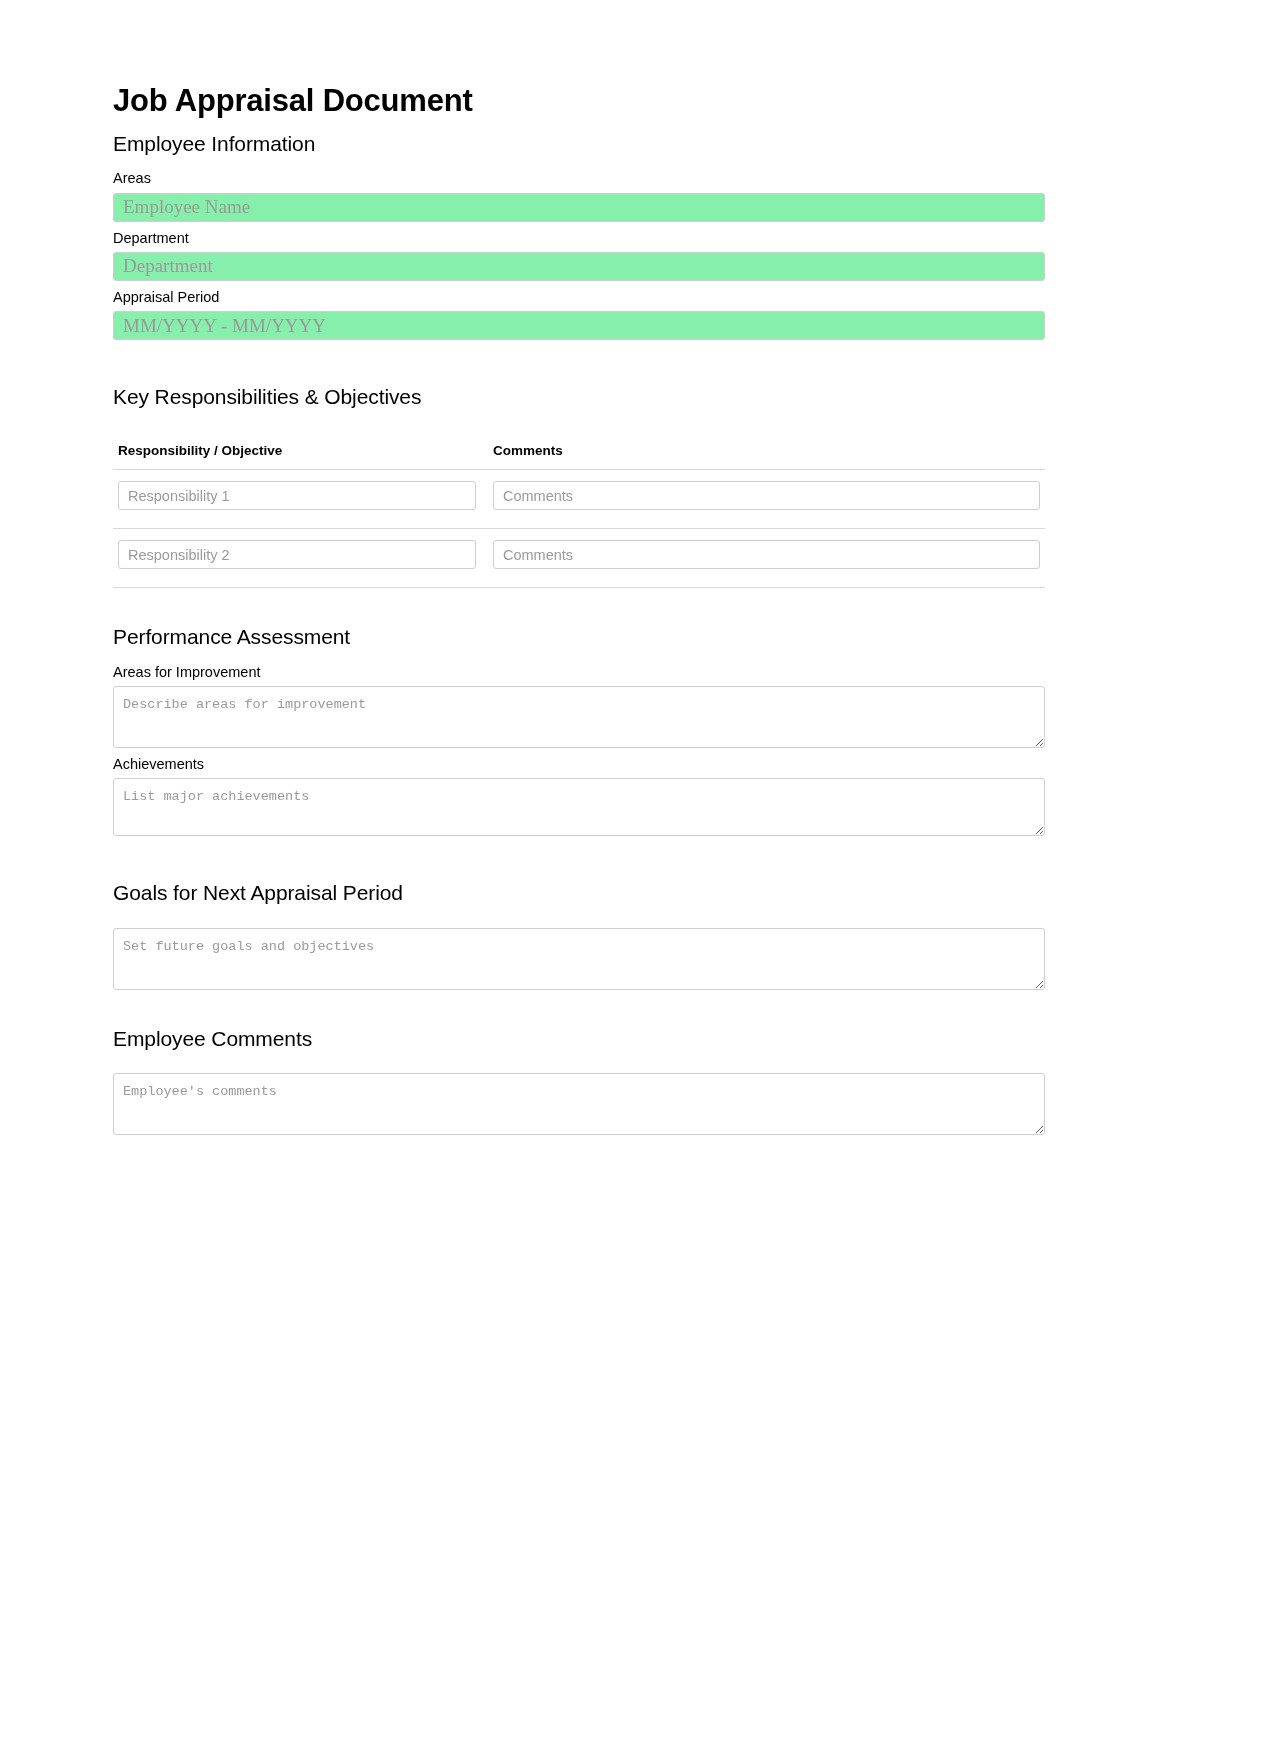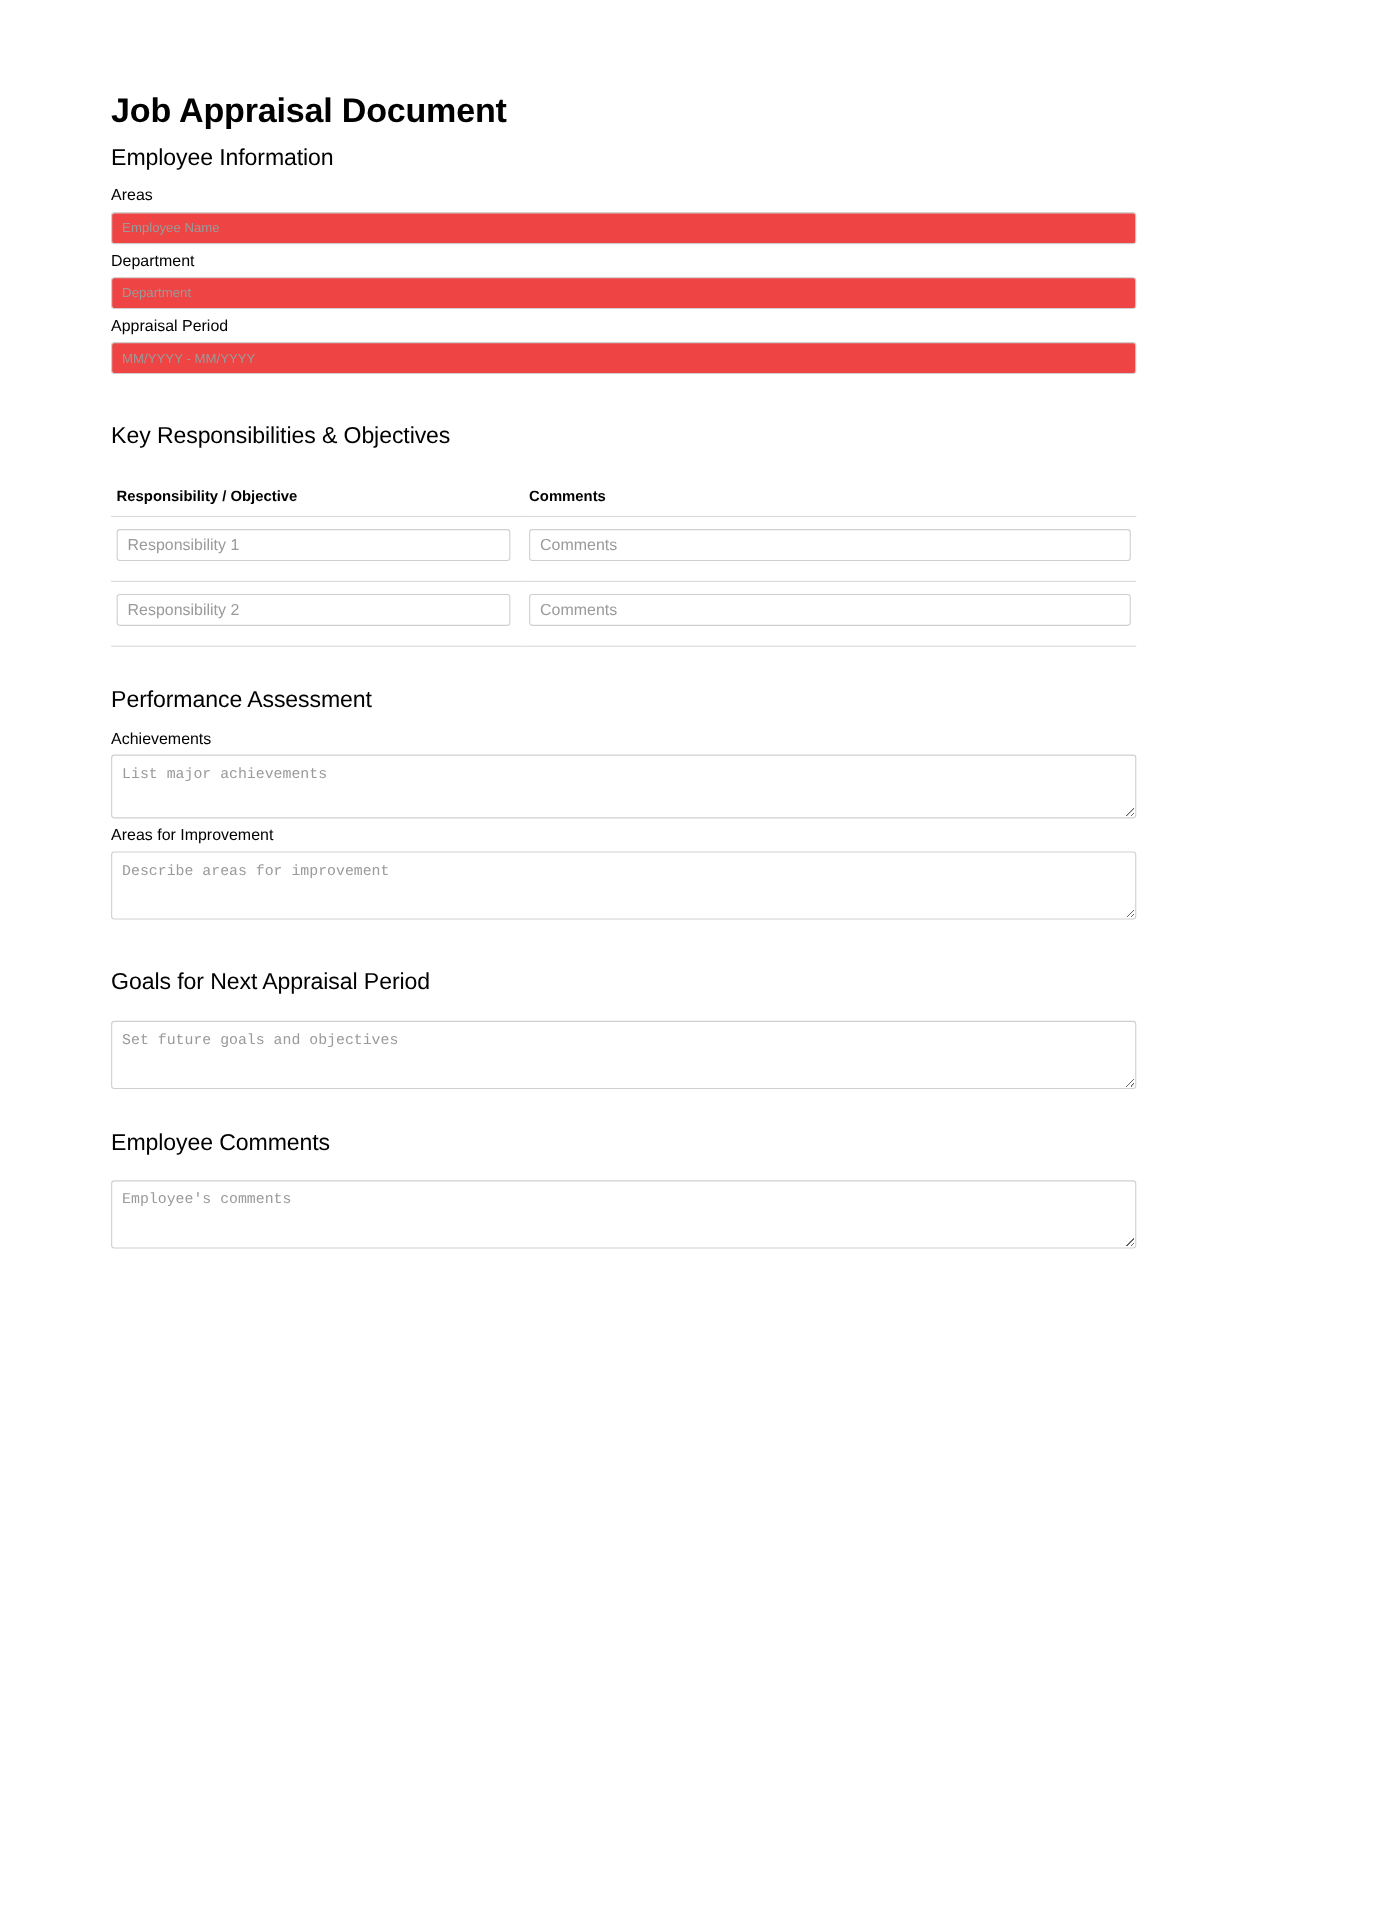--- a/index.html
+++ b/index.html
@@ -17,21 +17,21 @@
   }
   .page {
     position: relative;
     width: 1263px;
     height: 1747px;
     background: #ffffff;
   }
   
   .doc-clip {
     position: absolute;
-    left: 0;
+    left: 12px;
     top: 0;
     width: 1054px;
     height: 1163px;
     overflow: hidden;
   }
   .doc {
     position: absolute;
     left: 101px;
     top: 0;
     width: 932px;
@@ -60,23 +60,23 @@
     line-height: 1.2;
     color: #000;
     margin: 0 0 5px 0;
   }
   .text-input {
     display: block;
     width: 932px;
     height: 29px;
     border: 1px solid #cfcfcf;
     border-radius: 3px;
-    background: #ef4444;
-    font-family: Liberation Sans, sans-serif;
-    font-size: 12px;
+    background: #86efac;
+    font-family: Liberation Serif, serif;
+    font-size: 19px;
     color: #000;
     padding: 0 9px;
     outline: none;
   }
   .text-input::placeholder { color: #9a9a9a; opacity: 1; }
   .field-block { margin-bottom: 8px; }
 
   
   .resp-table {
     width: 932px;
@@ -203,27 +203,27 @@
           </tr>
         </tbody>
       </table>
 
       <div class="sec-gap-lg"></div>
 
       <h2 class="section-title">Performance Assessment</h2>
       <div class="sec-gap-sm"></div>
 
       <div class="field-block">
+        <div class="field-label">Areas for Improvement</div>
+        <textarea class="ta ta-h62" placeholder="Describe areas for improvement" style=""></textarea>
+      </div>
+
+      <div class="field-block">
         <div class="field-label">Achievements</div>
         <textarea class="ta ta-h58" placeholder="List major achievements" style=""></textarea>
-      </div>
-
-      <div class="field-block">
-        <div class="field-label">Areas for Improvement</div>
-        <textarea class="ta ta-h62" placeholder="Describe areas for improvement" style=""></textarea>
       </div>
 
       <div class="sec-gap-lg"></div>
 
       <h2 class="section-title">Goals for Next Appraisal Period</h2>
       <div class="sec-gap-md"></div>
       <textarea class="ta ta-h62" placeholder="Set future goals and objectives" style=""></textarea>
 
       <div class="sec-gap-lg"></div>
 

